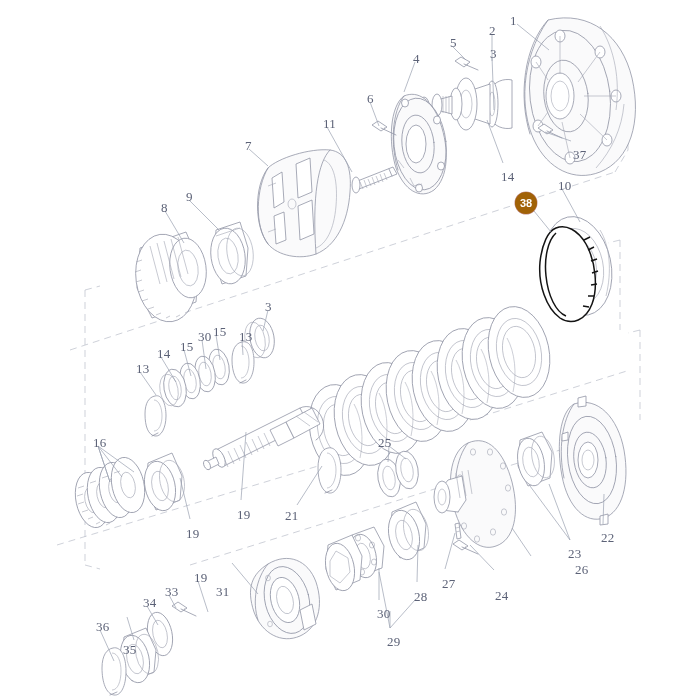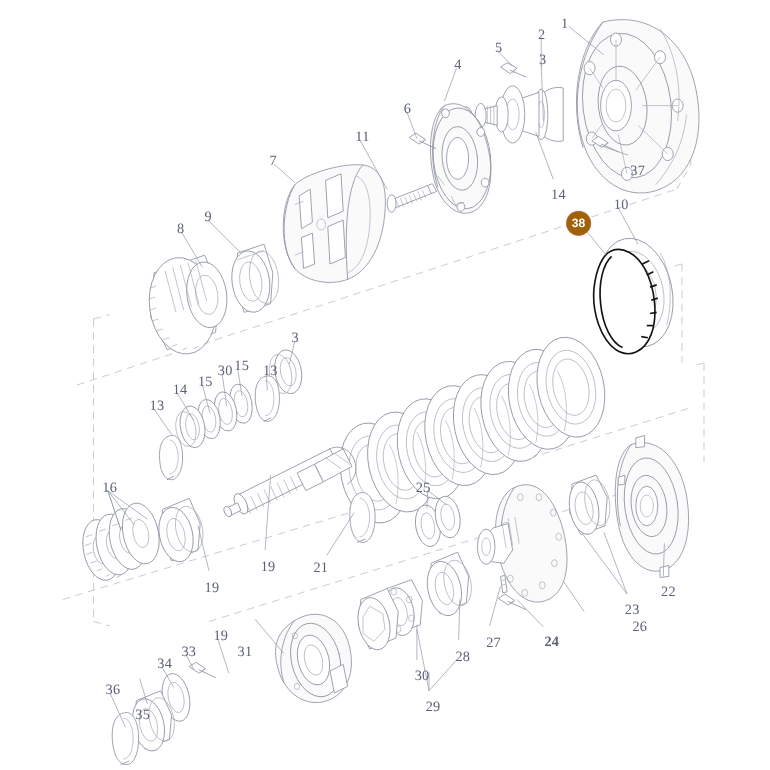--- a/index.html
+++ b/index.html
@@ -598,21 +598,21 @@
       <div class="lbl" style="left: 180px; top: 340px;">15</div>
       <div class="lbl" style="left: 213px; top: 325px;">15</div>
       <div class="lbl" style="left: 93px; top: 436px;">16</div>
       <div class="lbl" style="left: 501px; top: 170px;">14</div>
       <div class="lbl" style="left: 237px; top: 508px;">19</div>
       <div class="lbl" style="left: 186px; top: 527px;">19</div>
       <div class="lbl" style="left: 198px; top: 330px;">30</div>
       <div class="lbl" style="left: 285px; top: 509px;">21</div>
       <div class="lbl" style="left: 601px; top: 531px;">22</div>
       <div class="lbl" style="left: 568px; top: 547px;">23</div>
-      <div class="lbl" style="left: 495px; top: 576px; font-weight: bold;">24</div>
+      <div class="lbl" style="left: 495px; top: 589px;">24</div>
       <div class="lbl" style="left: 362px; top: 436px; margin-left: 16px;">25</div>
       <div class="lbl" style="left: 531px; top: 563px; margin-left: 44px;">26</div>
       <div class="lbl" style="left: 442px; top: 577px;">27</div>
       <div class="lbl" style="left: 414px; top: 590px;">28</div>
       <div class="lbl" style="left: 387px; top: 635px;">29</div>
       <div class="lbl" style="left: 377px; top: 607px;">30</div>
       <div class="lbl" style="left: 216px; top: 553px; margin-top: 32px;">31</div>
       <div class="lbl" style="left: 194px; top: 571px;">19</div>
       <div class="lbl" style="left: 165px; top: 585px;">33</div>
       <div class="lbl" style="left: 143px; top: 596px;">34</div>

